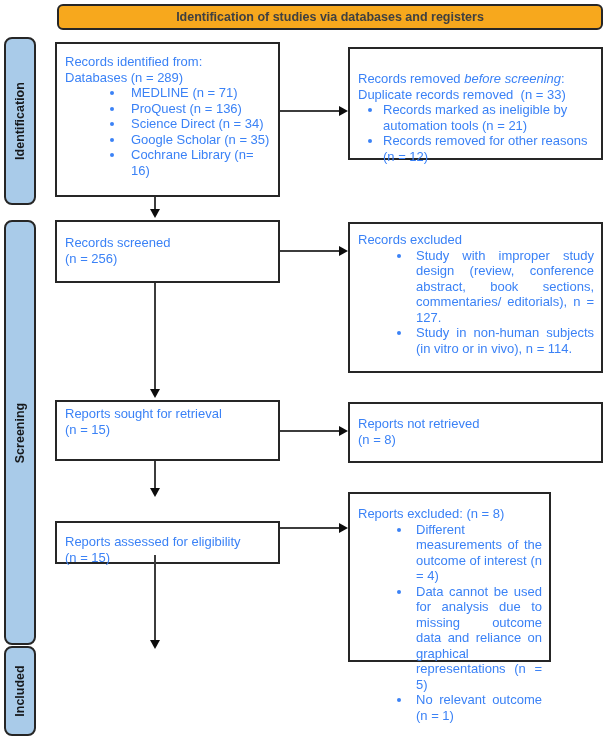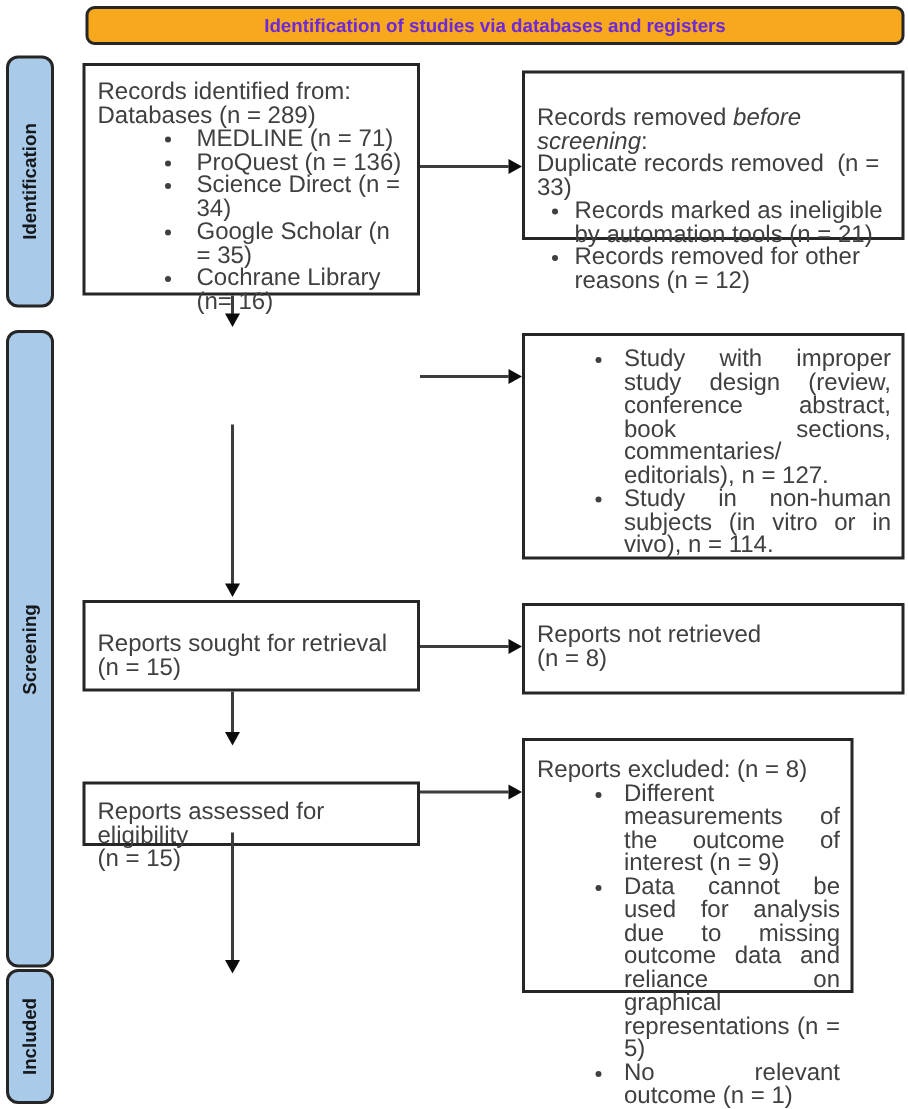--- a/index.html
+++ b/index.html
@@ -4,34 +4,34 @@
 <style>
   html,body{margin:0;padding:0;background:#ffffff;}
   #canvas{
     position:relative;width:605px;height:739px;background:#ffffff;
     font-family:"Liberation Sans",sans-serif;color:#1a1a1a;overflow:hidden;
   }
   .banner{
     position:absolute;left:57px;top:4px;width:546px;height:26px;
     border:2px solid #262626;border-radius:6px;
     display:flex;align-items:center;justify-content:center;
-    font-size:12.5px;font-weight:bold;color:#6d28d9;box-sizing:border-box;
+    font-size:12.5px;font-weight:bold;color:#404040;box-sizing:border-box;
   }
   .stage{
     position:absolute;left:4px;width:32px;
     border:2px solid #262626;border-radius:8px;
     display:flex;align-items:center;justify-content:center;box-sizing:border-box;
   }
   .stage span{
     transform:rotate(-90deg);white-space:nowrap;
     font-size:12.5px;font-weight:bold;color:#16191c;
   }
   .box{
     position:absolute;background:#ffffff;border:2px solid #262626;
-    box-sizing:border-box;font-size:16px;line-height:15.5px;color:#404040;
+    box-sizing:border-box;font-size:13px;line-height:15.5px;color:#3b82f6;
   }
   .box .pad{padding:10px 7px 4px 8px;}
   .box ul{margin:0;padding:0;list-style:disc outside;}
   .box li{margin:0;}
   .ul-wide{padding-left:60px !important;}
   .ul-wide li{padding-left:6px;}
   .ul-tight{padding-left:25px !important;}
   .ul-mid{padding-left:44px !important;}
   .ul-mid li{padding-left:4px;}
   .just li{text-align:justify;margin-left:10px;}
@@ -83,56 +83,63 @@
     <div class="pad" style="padding-top:22px;">
       <div><span>Records removed </span><i>before screening</i><span>:</span></div>
       <div class="prewrap">Duplicate records removed  (n = 33)</div>
       <ul class="ul-tight">
           <li>Records marked as ineligible by automation tools (n = 21)</li>
           <li>Records removed for other reasons (n = 12)</li>
         </ul>
     </div>
   </div>
 
+  <div class="box" style="left:55px;top:220px;width:225px;height:63px;">
+    <div class="pad" style="padding-top:13px;">
+      <div>Records screened</div>
+      <div>(n = 256)</div>
+    </div>
+  </div>
 
   <div class="box" style="left:348px;top:222px;width:255px;height:151px;">
     <div class="pad" style="padding-top:8px;">
+      <div>Records excluded</div>
       <ul class="ul-mid just">
           <li>Study with improper study design (review, conference abstract, book sections, commentaries/ editorials), n = 127.</li>
           <li>Study in non-human subjects (in vitro or in vivo), n = 114.</li>
         </ul>
     </div>
   </div>
 
   <div class="box" style="left:55px;top:400px;width:225px;height:61px;">
-    <div class="pad" style="padding-top:20px;">
+    <div class="pad" style="padding-top:4px;">
       <div>Reports sought for retrieval</div>
       <div>(n = 15)</div>
     </div>
   </div>
 
   <div class="box" style="left:348px;top:402px;width:255px;height:61px;">
     <div class="pad" style="padding-top:12px;">
       <div>Reports not retrieved</div>
       <div>(n = 8)</div>
     </div>
   </div>
 
   <div class="box" style="left:55px;top:497px;width:225px;height:43px;margin-top:24px;">
     <div class="pad" style="padding-top:11px;">
       <div>Reports assessed for eligibility</div>
       <div>(n = 15)</div>
     </div>
   </div>
 
-  <div class="box" style="left:348px;top:492px;width:221px;height:170px;">
+  <div class="box" style="left:348px;top:492px;width:203px;height:170px;">
     <div class="pad" style="padding-top:12px;">
       <div>Reports excluded: (n = 8)</div>
       <ul class="ul-mid just">
-          <li>Different measurements of the outcome of interest (n = 9)</li>
+          <li>Different measurements of the outcome of interest (n = 4)</li>
           <li>Data cannot be used for analysis due to missing outcome data and reliance on graphical representations (n = 5)</li>
           <li>No relevant outcome (n = 1)</li>
         </ul>
     </div>
   </div>
 
 
   <div class="vline" style="left:154px;top:197px;height:13px;"></div>
   <div class="head-down" style="left:150px;top:209px;"></div>
 

